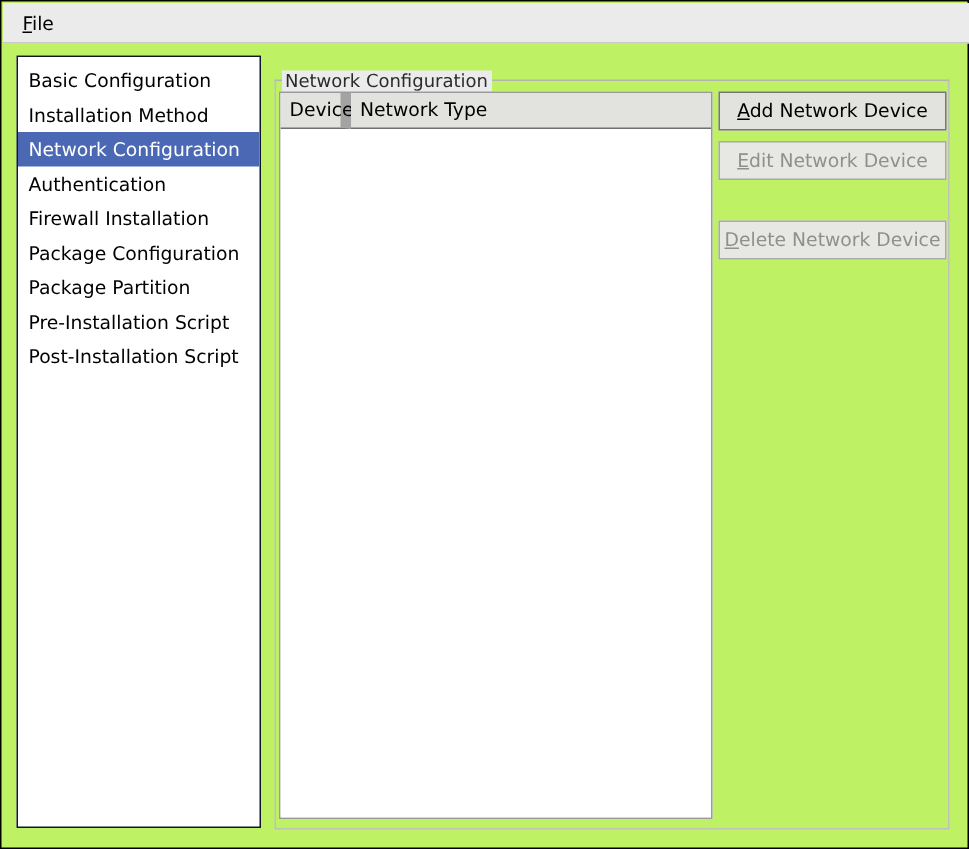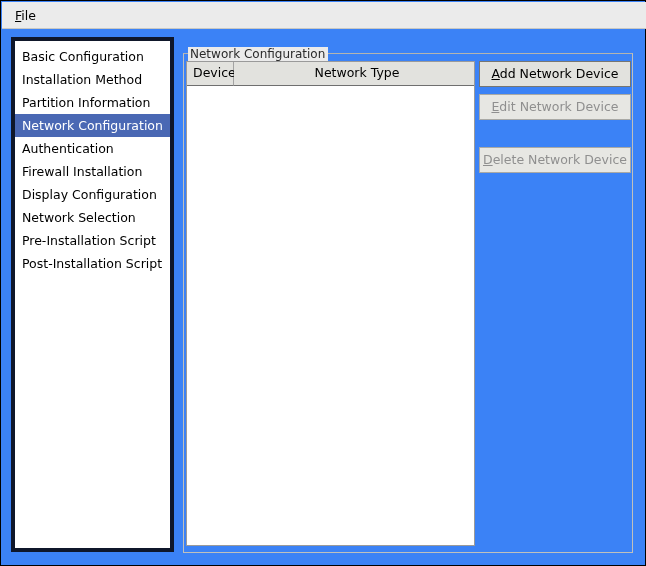--- a/index.html
+++ b/index.html
@@ -16,21 +16,21 @@
     overflow: hidden;
   }
 
   .window {
     position: absolute;
     left: 0; top: 0;
     width: 646px;
     height: 566px;
     box-sizing: border-box;
     border: 1px solid #000000;
-    background: #3b82f6;
+    background: #bef264;
   }
 
   
   .menubar {
     position: absolute;
     left: 1px; top: 1px;
     width: 644px;
     height: 27px;
     background: #ebebeb;
     border-bottom: 1px solid #c8c8c4;
@@ -52,21 +52,21 @@
   .mn { text-decoration: underline; }
 
   
   .sidebar {
     position: absolute;
     left: 10px; top: 36px;
     width: 163px;
     height: 515px;
     box-sizing: border-box;
     background: #ffffff;
-    border: 4px solid #0f172a;
+    border: 1px solid #0f172a;
     overflow: hidden;
   }
   .list-rows {
     position: absolute;
     left: 0; top: 4px;
     width: 161px;
   }
   .list-item {
     height: 23px;
     line-height: 23px;
@@ -124,30 +124,30 @@
   .thead {
     display: flex;
     height: 24px;
     box-sizing: border-box;
   }
   .th {
     box-sizing: border-box;
     height: 24px;
     line-height: 22px;
     background: #e2e2de;
-    border-right: 1px solid #a3a3a3;
+    border-right: 7px solid #a3a3a3;
     border-bottom: 1px solid #6f6f6f;
     padding-left: 6px;
     font-size: 12.5px;
     color: #000;
     white-space: nowrap;
     cursor: default;
   }
   .th.col-device { width: 47px; }
-  .th.col-type   { flex: 1 1 auto; border-right: none; text-align: center; }
+  .th.col-type   { flex: 1 1 auto; border-right: none; }
   .tbody {
     height: 459px;
     background: #ffffff;
   }
 
   
   .btn {
     position: absolute;
     left: 0;
     width: 152px;
@@ -184,26 +184,25 @@
 
   <div class="menubar">
     <div class="menu-item menu-file"><span class="mn">F</span><span>ile</span></div>
     <div class="menu-item menu-help"><span class="mn">H</span><span>elp</span></div>
   </div>
 
   <div class="sidebar">
     <div class="list-rows">
       <div class="list-item">Basic Configuration</div>
       <div class="list-item">Installation Method</div>
-      <div class="list-item">Partition Information</div>
       <div class="list-item selected">Network Configuration</div>
       <div class="list-item">Authentication</div>
       <div class="list-item">Firewall Installation</div>
-      <div class="list-item">Display Configuration</div>
-      <div class="list-item">Network Selection</div>
+      <div class="list-item">Package Configuration</div>
+      <div class="list-item">Package Partition</div>
       <div class="list-item">Pre-Installation Script</div>
       <div class="list-item">Post-Installation Script</div>
     </div>
   </div>
 
   <div class="frame">
     <div class="frame-border"></div>
     <div class="frame-legend">Network Configuration</div>
 
     <div class="table-wrap">

